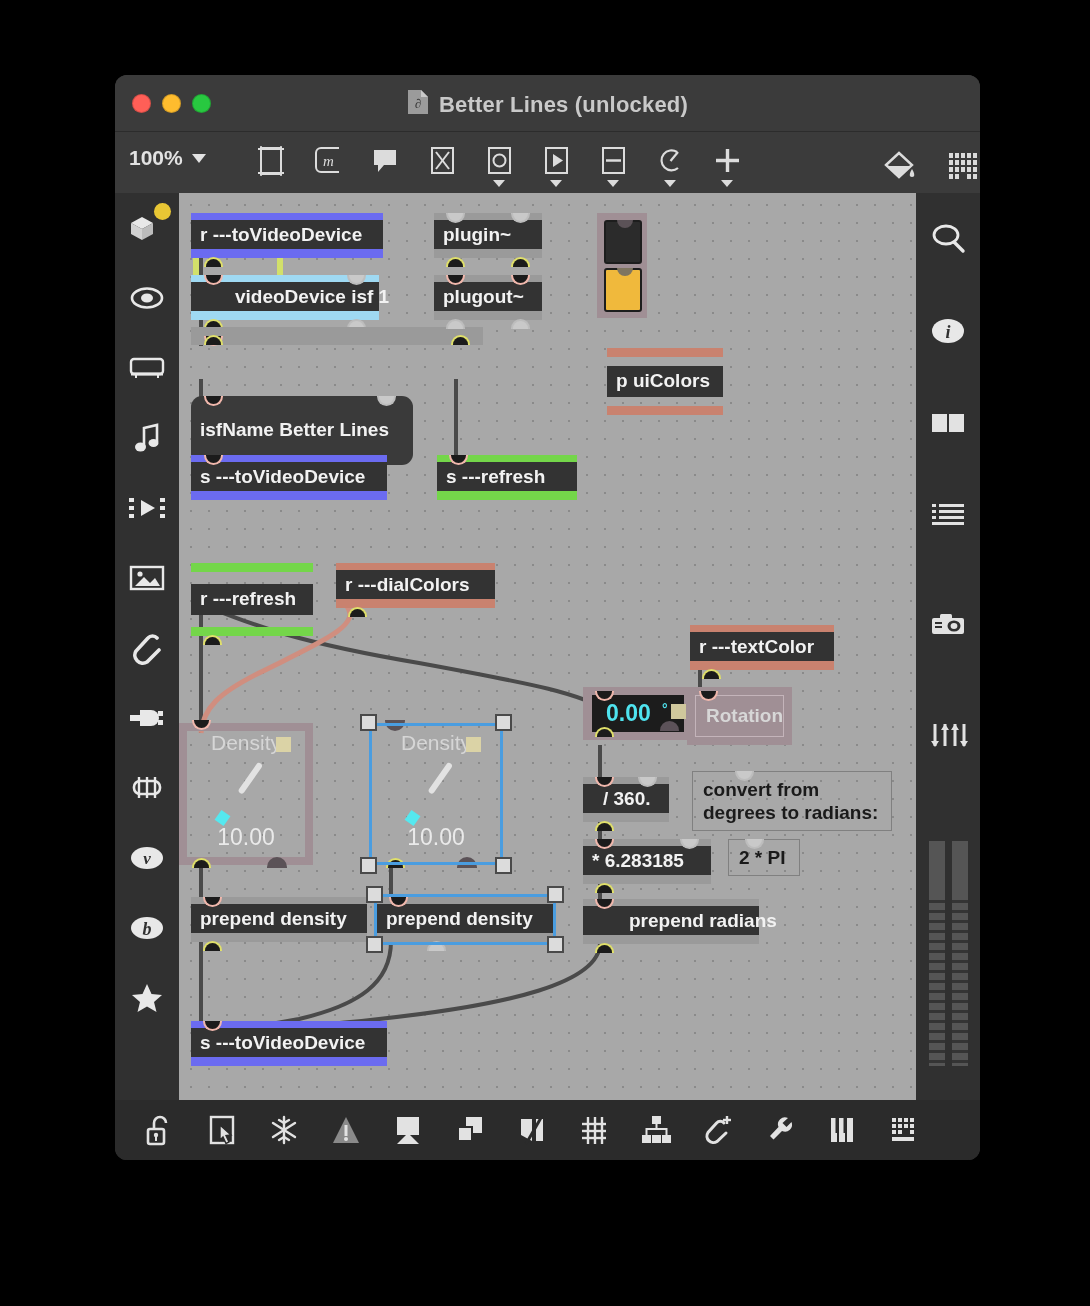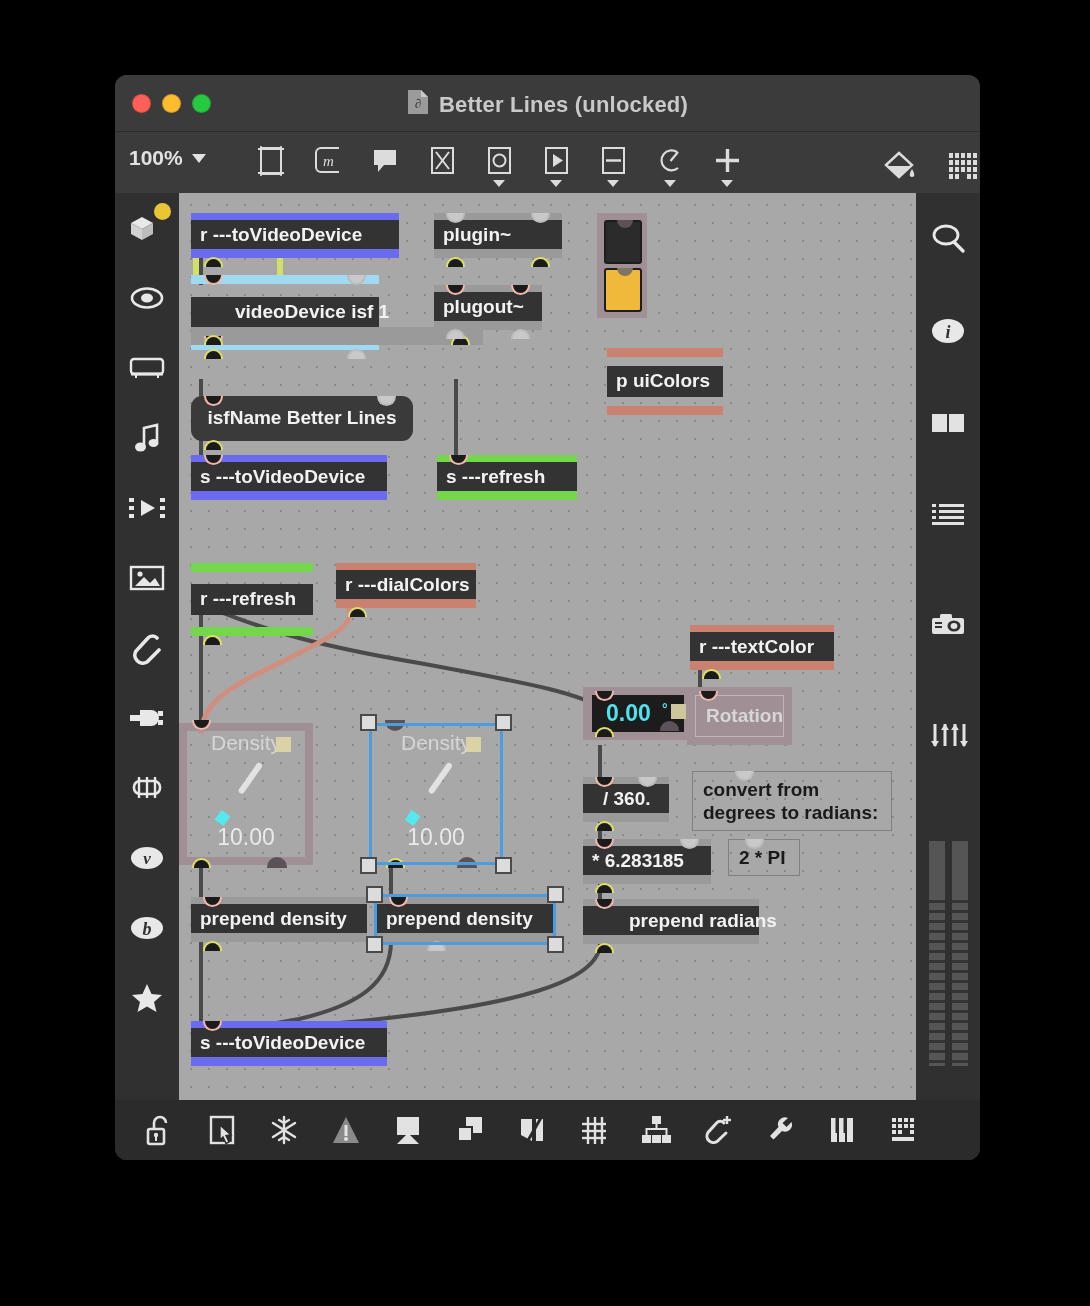--- a/index.html
+++ b/index.html
@@ -423,70 +423,70 @@
 
       <path d="M212,672 C212,690 212,695 212,712" stroke="#4a4a4a" stroke-width="4" fill="none"></path>
 
       <path d="M22,748 C22,790 22,820 22,838" stroke="#4a4a4a" stroke-width="4" fill="none"></path>
 
       <path d="M212,748 C212,790 180,812 120,826 C70,836 40,836 24,838" stroke="#4a4a4a" stroke-width="4" fill="none"></path>
 
       <path d="M421,750 C421,790 330,812 200,826 C110,836 48,838 24,838" stroke="#4a4a4a" stroke-width="4" fill="none"></path>
     </svg>
 
-    <div class="obj" style="left:12px;top:20px;width:208px;">
+    <div class="obj" style="left:12px;top:20px;width:192px;">
       <div class="bord t" style="background:#6b6bf0;"></div>
       <div class="objbody" style="margin:7px 0;">r ---toVideoDevice</div>
       <div class="bord b" style="background:#6b6bf0;"></div>
       <div class="iolet bot out-hot" style="left:13px;bottom:-9px;"></div>
     </div>
 
     <div class="obj" style="left:12px;top:82px;width:188px;">
       <div class="bord t" style="background:#9fd9f2;"></div>
-      <div class="objbody" style="margin:22px 0;padding-left:44px;">videoDevice isf 1</div>
+      <div class="objbody" style="margin:7px 0;padding-left:44px;">videoDevice isf 1</div>
       <div class="bord b" style="background:#9fd9f2;"></div>
       <div class="iolet top in-hot" style="left:13px;top:0;"></div>
       <div class="iolet top in-cold" style="right:13px;top:0;"></div>
       <div class="iolet bot out-hot" style="left:13px;bottom:-9px;"></div>
       <div class="iolet bot out-cold" style="right:13px;bottom:-9px;"></div>
     </div>
 
     <div class="obj" style="left:12px;top:143px;width:292px;">
       <div class="bord t" style="background:#9a9a9a;"></div>
       <div class="bord b" style="background:#9a9a9a;"></div>
       <div class="iolet top in-hot" style="left:13px;top:0;"></div>
       <div class="iolet bot out-hot" style="left:13px;bottom:-9px;"></div>
       <div class="iolet bot out-hot" style="right:13px;bottom:-9px;"></div>
     </div>
 
     <div class="obj" style="left:12px;top:203px;width:222px;background:#3a3a3a;border-radius:11px;">
-      <div class="objbody" style="margin:7px 0;background:transparent;text-align:center;">isfName Better Lines</div>
+      <div class="objbody" style="margin:19px 0;background:transparent;">isfName Better Lines</div>
       <div class="iolet top in-hot" style="left:13px;top:0;"></div>
       <div class="iolet top in-cold" style="right:17px;top:0;"></div>
       <div class="iolet bot out-hot" style="left:13px;bottom:-9px;"></div>
     </div>
 
     <div class="obj" style="left:12px;top:262px;width:196px;">
       <div class="bord t" style="background:#6b6bf0;"></div>
       <div class="objbody" style="margin:7px 0;">s ---toVideoDevice</div>
       <div class="bord b" style="background:#6b6bf0;"></div>
       <div class="iolet top in-hot" style="left:13px;top:0;"></div>
     </div>
 
-    <div class="obj" style="left:255px;top:20px;width:128px;">
+    <div class="obj" style="left:255px;top:20px;width:108px;">
       <div class="bord t" style="background:#9a9a9a;"></div>
       <div class="objbody" style="margin:7px 0;">plugin~</div>
       <div class="bord b" style="background:#9a9a9a;"></div>
       <div class="iolet top in-cold" style="left:12px;top:0;"></div>
       <div class="iolet top in-cold" style="right:12px;top:0;"></div>
       <div class="iolet bot out-hot" style="left:12px;bottom:-9px;"></div>
       <div class="iolet bot out-hot" style="right:12px;bottom:-9px;"></div>
     </div>
 
-    <div class="obj" style="left:255px;top:92px;width:108px;">
+    <div class="obj" style="left:255px;top:82px;width:108px;">
       <div class="bord t" style="background:#9a9a9a;"></div>
       <div class="objbody" style="margin:7px 0;">plugout~</div>
       <div class="bord b" style="background:#9a9a9a;"></div>
       <div class="iolet top in-hot" style="left:12px;top:0;"></div>
       <div class="iolet top in-hot" style="right:12px;top:0;"></div>
       <div class="iolet bot out-cold" style="left:12px;bottom:-9px;"></div>
       <div class="iolet bot out-cold" style="right:12px;bottom:-9px;"></div>
     </div>
 
     <div class="obj" style="left:258px;top:262px;width:140px;">
@@ -509,21 +509,21 @@
       <div class="bord b" style="background:#c9826f;"></div>
     </div>
 
     <div class="obj" style="left:12px;top:370px;width:122px;">
       <div class="bord t" style="background:#74d64a;"></div>
       <div class="objbody" style="margin:21px 0;">r ---refresh</div>
       <div class="bord b" style="background:#74d64a;"></div>
       <div class="iolet bot out-hot" style="left:12px;bottom:-9px;"></div>
     </div>
 
-    <div class="obj" style="left:157px;top:370px;width:140px;">
+    <div class="obj" style="left:157px;top:370px;width:159px;">
       <div class="bord t" style="background:#c9826f;"></div>
       <div class="objbody" style="margin:7px 0;">r ---dialColors</div>
       <div class="bord b" style="background:#c9826f;"></div>
       <div class="iolet bot out-hot" style="left:12px;bottom:-9px;"></div>
     </div>
 
     <div class="obj" style="left:511px;top:432px;width:144px;">
       <div class="bord t" style="background:#c9826f;"></div>
       <div class="objbody" style="margin:7px 0;">r ---textColor</div>
       <div class="bord b" style="background:#c9826f;"></div>

